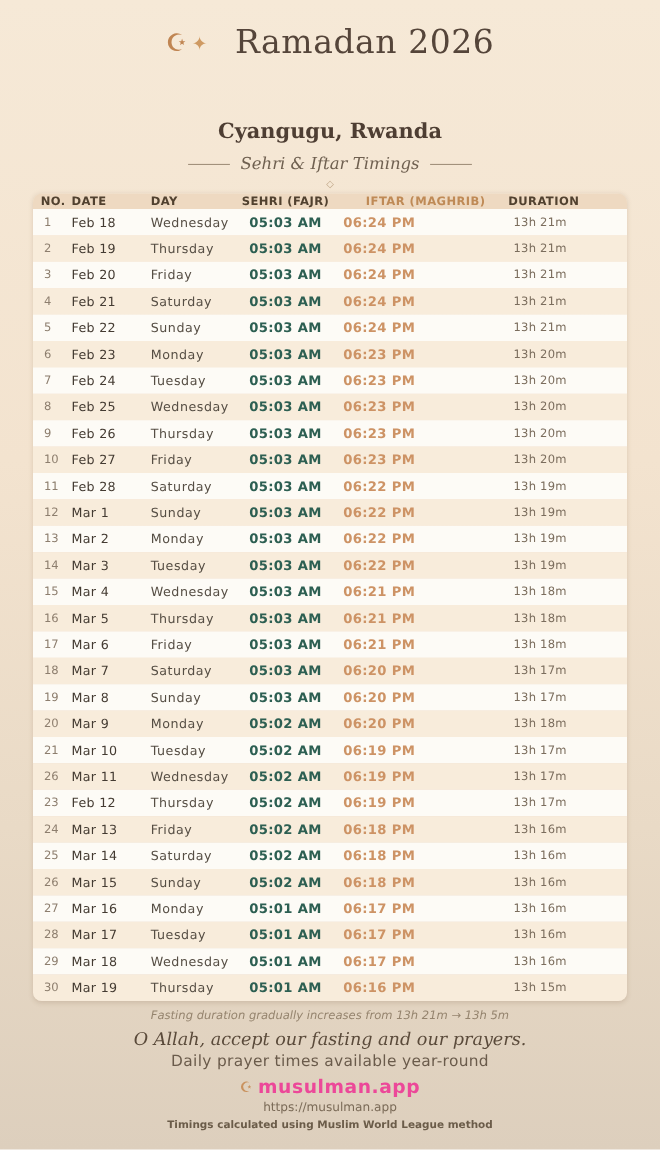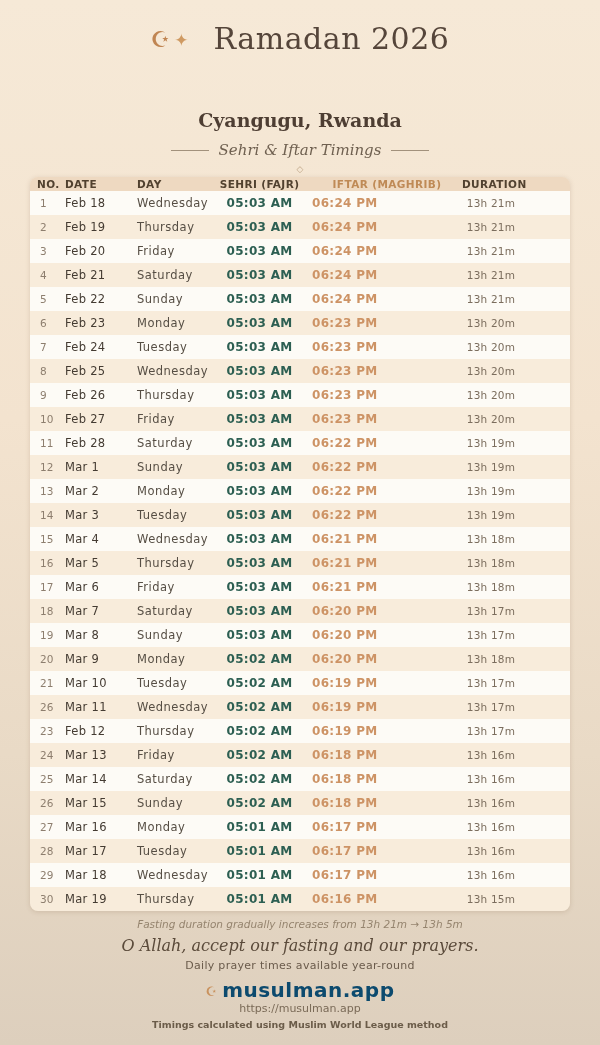--- a/index.html
+++ b/index.html
@@ -45,24 +45,24 @@
   .c1 { font-size: 11.5px; color: #443b32; letter-spacing: .3px; }
   .c2 { font-size: 11.5px; color: #564e44; letter-spacing: .5px; }
   .c3 { font-size: 12px; font-weight: bold; color: #2d5f52; text-align: center; letter-spacing: .3px; }
   .c4 { font-size: 12px; font-weight: bold; color: #cd9365; text-align: left; letter-spacing: .3px; }
   .c5 { font-size: 10.5px; color: #7b6d5d; text-align: center; letter-spacing: .2px; }
 
   
   .note { margin-top: 7px; font-size: 10.5px; font-style: italic; color: #95846e; line-height: 13px; }
   .dua  { margin-top: 5px; font-family: "DejaVu Serif", serif; font-style: italic;
           font-size: 16px; color: #5a4a3a; line-height: 20px; }
-  .avail { margin-top: 3px; font-size: 11px; color: #6a5b4b; line-height: 14px; letter-spacing: .3px; }
+  .avail { margin-top: 3px; font-size: 14px; color: #6a5b4b; line-height: 14px; letter-spacing: .3px; }
   .brand-row { margin-top: 7px; line-height: 20px; }
   .brand-crescent { font-size: 13px; color: #c9925e; margin-right: 5px; vertical-align: 1px; }
-  .brand { font-size: 20px; font-weight: bold; color: #0c4a6e; letter-spacing: .5px;
+  .brand { font-size: 17px; font-weight: bold; color: #ec4899; letter-spacing: .5px;
            text-decoration: none; }
   .url { font-size: 11px; color: #7a6a57; line-height: 14px; }
   .method { margin-top: 3px; font-size: 9.5px; font-weight: bold; color: #6b5c49; line-height: 12px; }
 </style>
 </head>
 <body>
 
 <div class="hdr center">
   <div class="title-row">
     <span class="crescent">☪</span><span class="sparkle">✦</span><span class="title">Ramadan 2026</span>

